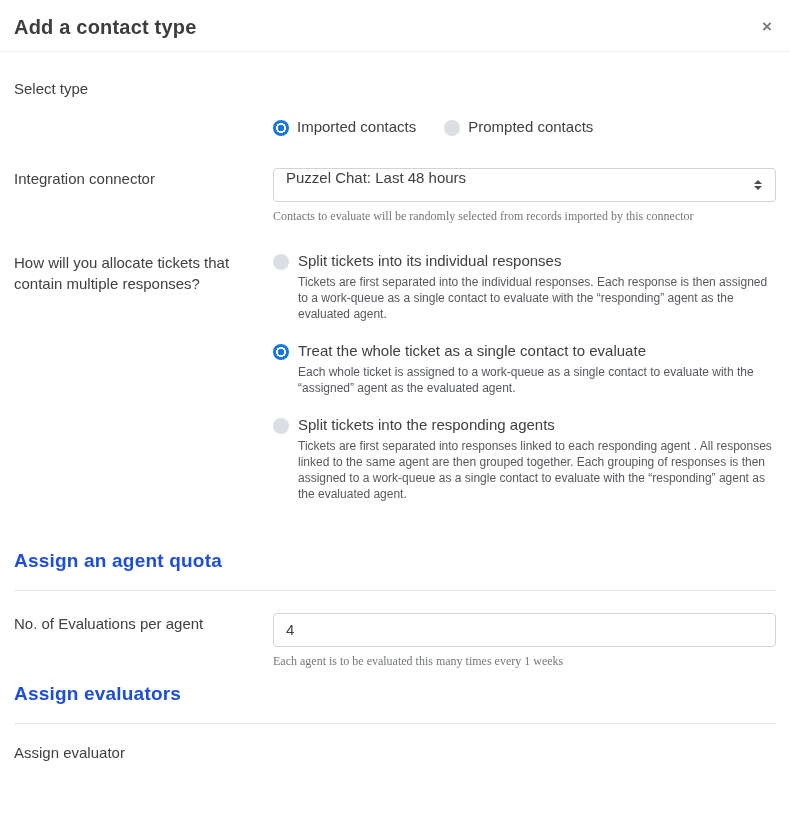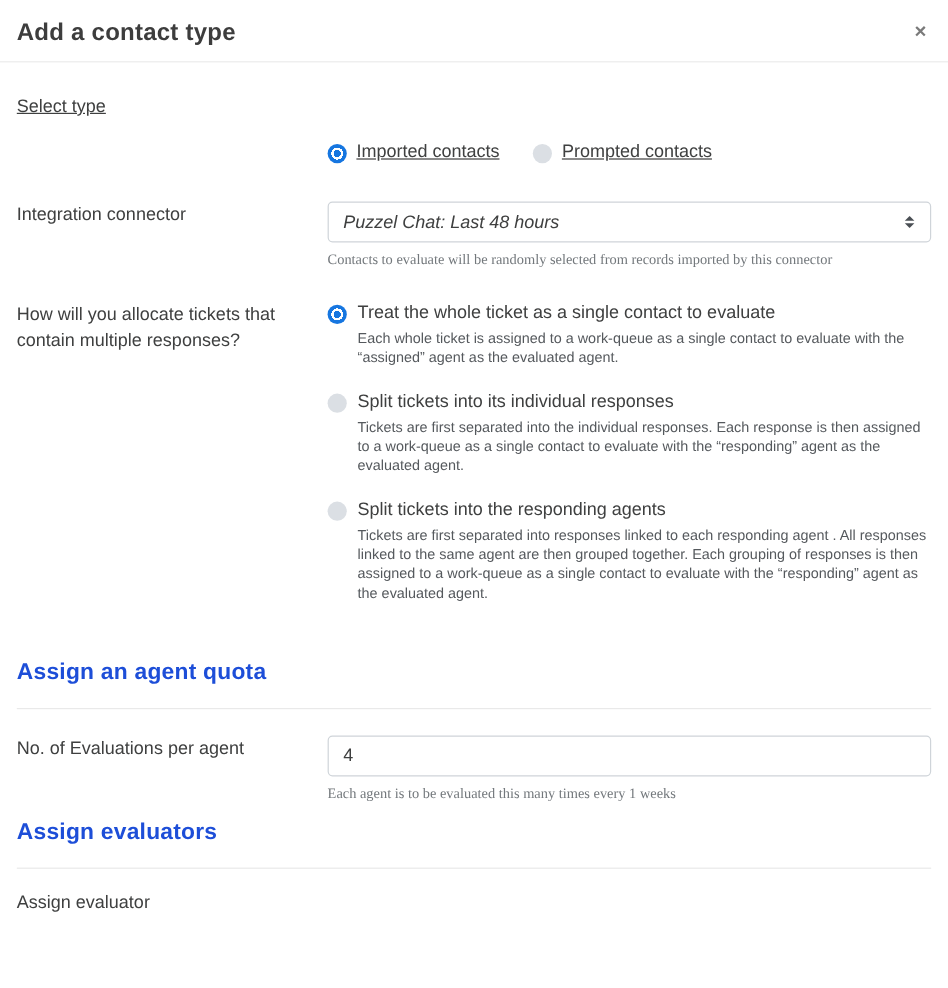--- a/index.html
+++ b/index.html
@@ -46,26 +46,26 @@
   .radio-option { margin-bottom: 19px; }
   .radio-option-head { display: flex; align-items: flex-start; gap: 9px; cursor: pointer; }
   .radio-option-title { font-size: 15px; color: #3f4040; }
   .radio-option-desc {
     margin: 5px 0 0 25px;
     font-size: 12px; color: #55595d; line-height: 1.33;
   }
   
   .select-box {
     position: relative;
-    display: flex; align-items: center;
+    display: flex; 
     height: 34px; width: 100%;
     border: 1px solid #cfd4d9; border-radius: 4px;
     padding: 0 26px 0 12px;
     font-size: 15px; color: #3f4040;
-    background: #fff; cursor: pointer; font-style: italic;
+    background: #fff; cursor: pointer;
   }
   .select-caret {
     position: absolute; right: 13px; top: 50%; transform: translateY(-50%);
     display: flex; flex-direction: column; gap: 2px;
   }
   .select-caret i { display: block; width: 0; height: 0; border-left: 4px solid transparent; border-right: 4px solid transparent; }
   .select-caret .up   { border-bottom: 4px solid #4a4f54; }
   .select-caret .down { border-top: 4px solid #4a4f54; }
   .text-input {
     height: 34px; width: 100%;
@@ -87,21 +87,21 @@
   
   .actions { display: flex; justify-content: flex-end; gap: 10px; margin: 20px 0 6px 0; }
   .btn {
     border: none; border-radius: 4px; height: 31px; padding: 0 15px;
     color: #ffffff; font-size: 14px; cursor: pointer;
     font-family: "Liberation Sans", "DejaVu Sans", sans-serif;
   }
   .btn-save { background: #ea1b5f; }
   .btn-cancel { background: #c04b6d; }
   
-  .mt-26 { margin-top: 26px; text-decoration: underline; } .mt-32 { margin-top: 32px; } .mt-28 { margin-top: 28px; }
+  .mt-26 { margin-top: 26px; } .mt-32 { margin-top: 32px; } .mt-28 { margin-top: 28px; }
   .mt-22 { margin-top: 22px; } .mt-20 { margin-top: 20px; } .mt-18 { margin-top: 18px; flex-direction: column; }
   .mt-14 { margin-top: 14px; }
 </style>
 </head>
 <body>
 
 <div class="modal-header">
   <div class="modal-title">Add a contact type</div>
   <button class="close-btn">×</button>
 </div>
@@ -135,32 +135,32 @@
       <div class="helper-text">Contacts to evaluate will be randomly selected from records imported by this connector</div>
     </div>
   </div>
 
   <div class="form-row mt-28">
     <div class="form-label">How will you allocate tickets that contain multiple responses?</div>
     <div class="form-control">
 
       <div class="radio-option">
         <div class="radio-option-head">
+          <span class="radio-circle"></span>
+          <span class="radio-option-title">Split tickets into its individual responses</span>
+        </div>
+        <div class="radio-option-desc">Tickets are first separated into the individual responses. Each response is then assigned to a work-queue as a single contact to evaluate with the “responding” agent as the evaluated agent.</div>
+      </div>
+
+      <div class="radio-option">
+        <div class="radio-option-head">
           <span class="radio-circle checked"></span>
           <span class="radio-option-title">Treat the whole ticket as a single contact to evaluate</span>
         </div>
         <div class="radio-option-desc">Each whole ticket is assigned to a work-queue as a single contact to evaluate with the “assigned” agent as the evaluated agent.</div>
-      </div>
-
-      <div class="radio-option">
-        <div class="radio-option-head">
-          <span class="radio-circle"></span>
-          <span class="radio-option-title">Split tickets into its individual responses</span>
-        </div>
-        <div class="radio-option-desc">Tickets are first separated into the individual responses. Each response is then assigned to a work-queue as a single contact to evaluate with the “responding” agent as the evaluated agent.</div>
       </div>
 
       <div class="radio-option">
         <div class="radio-option-head">
           <span class="radio-circle"></span>
           <span class="radio-option-title">Split tickets into the responding agents</span>
         </div>
         <div class="radio-option-desc">Tickets are first separated into responses linked to each responding agent . All responses linked to the same agent are then grouped together. Each grouping of responses is then assigned to a work-queue as a single contact to evaluate with the “responding” agent as the evaluated agent.</div>
       </div>
 

